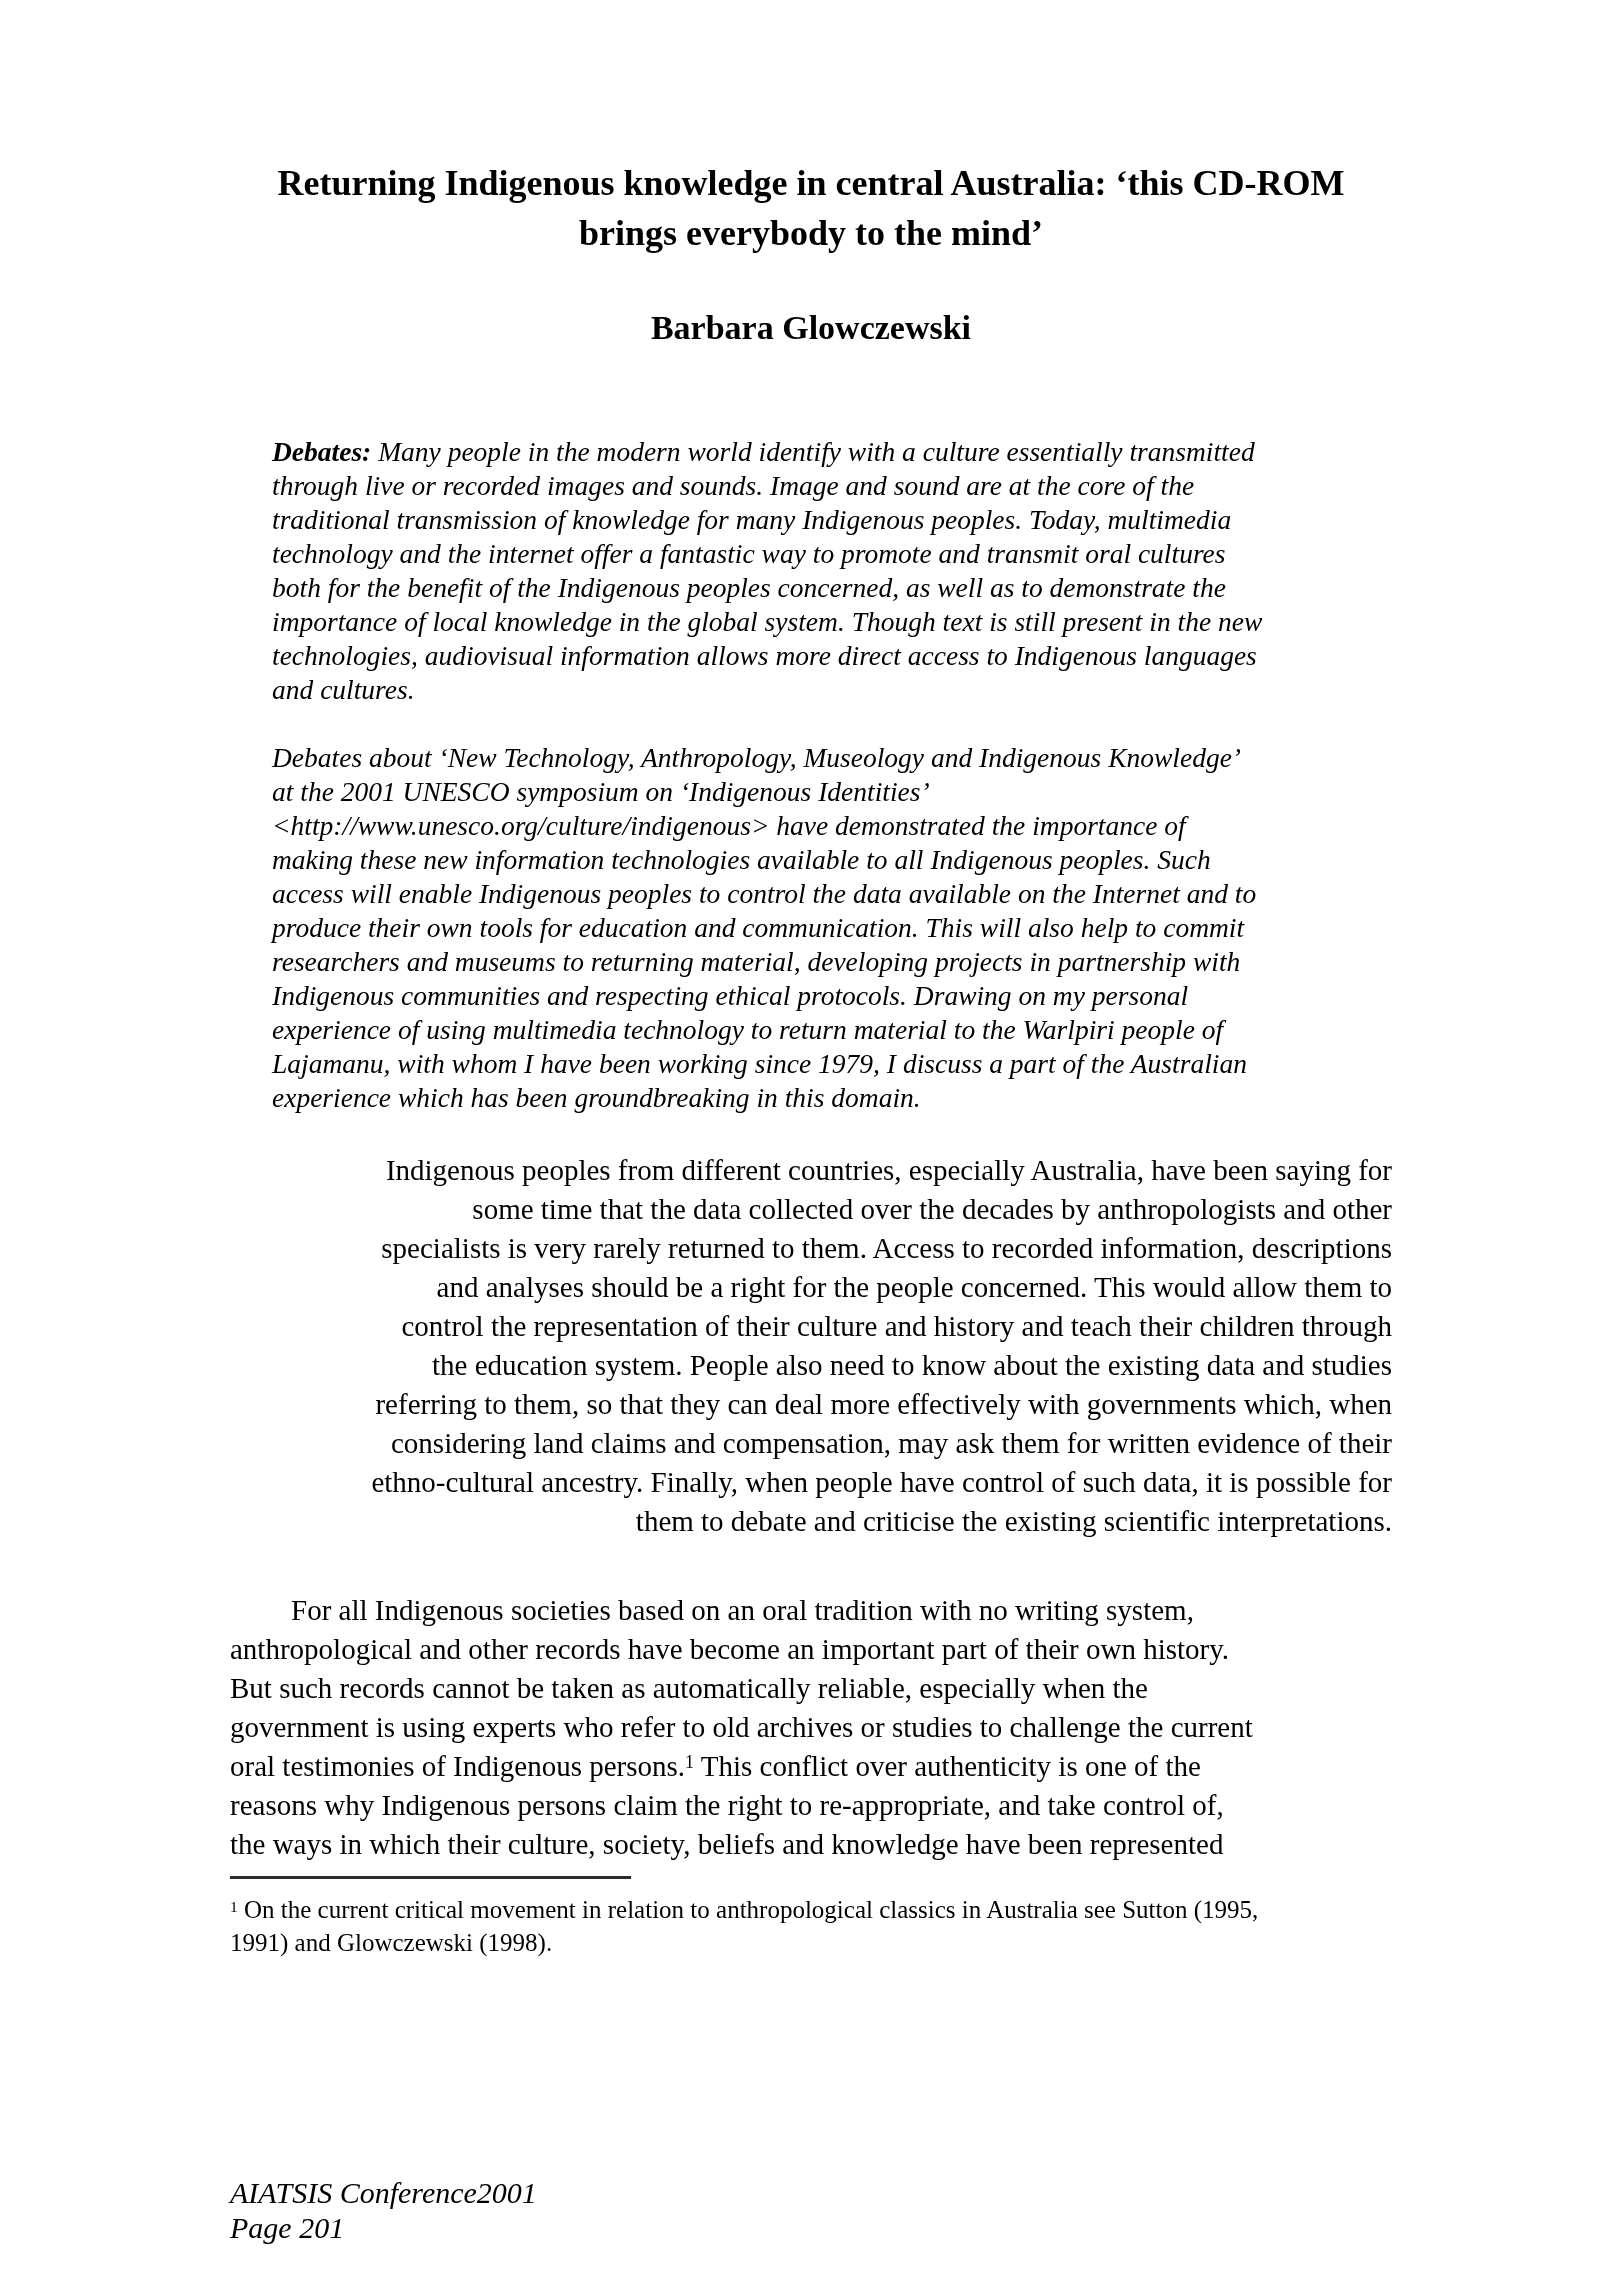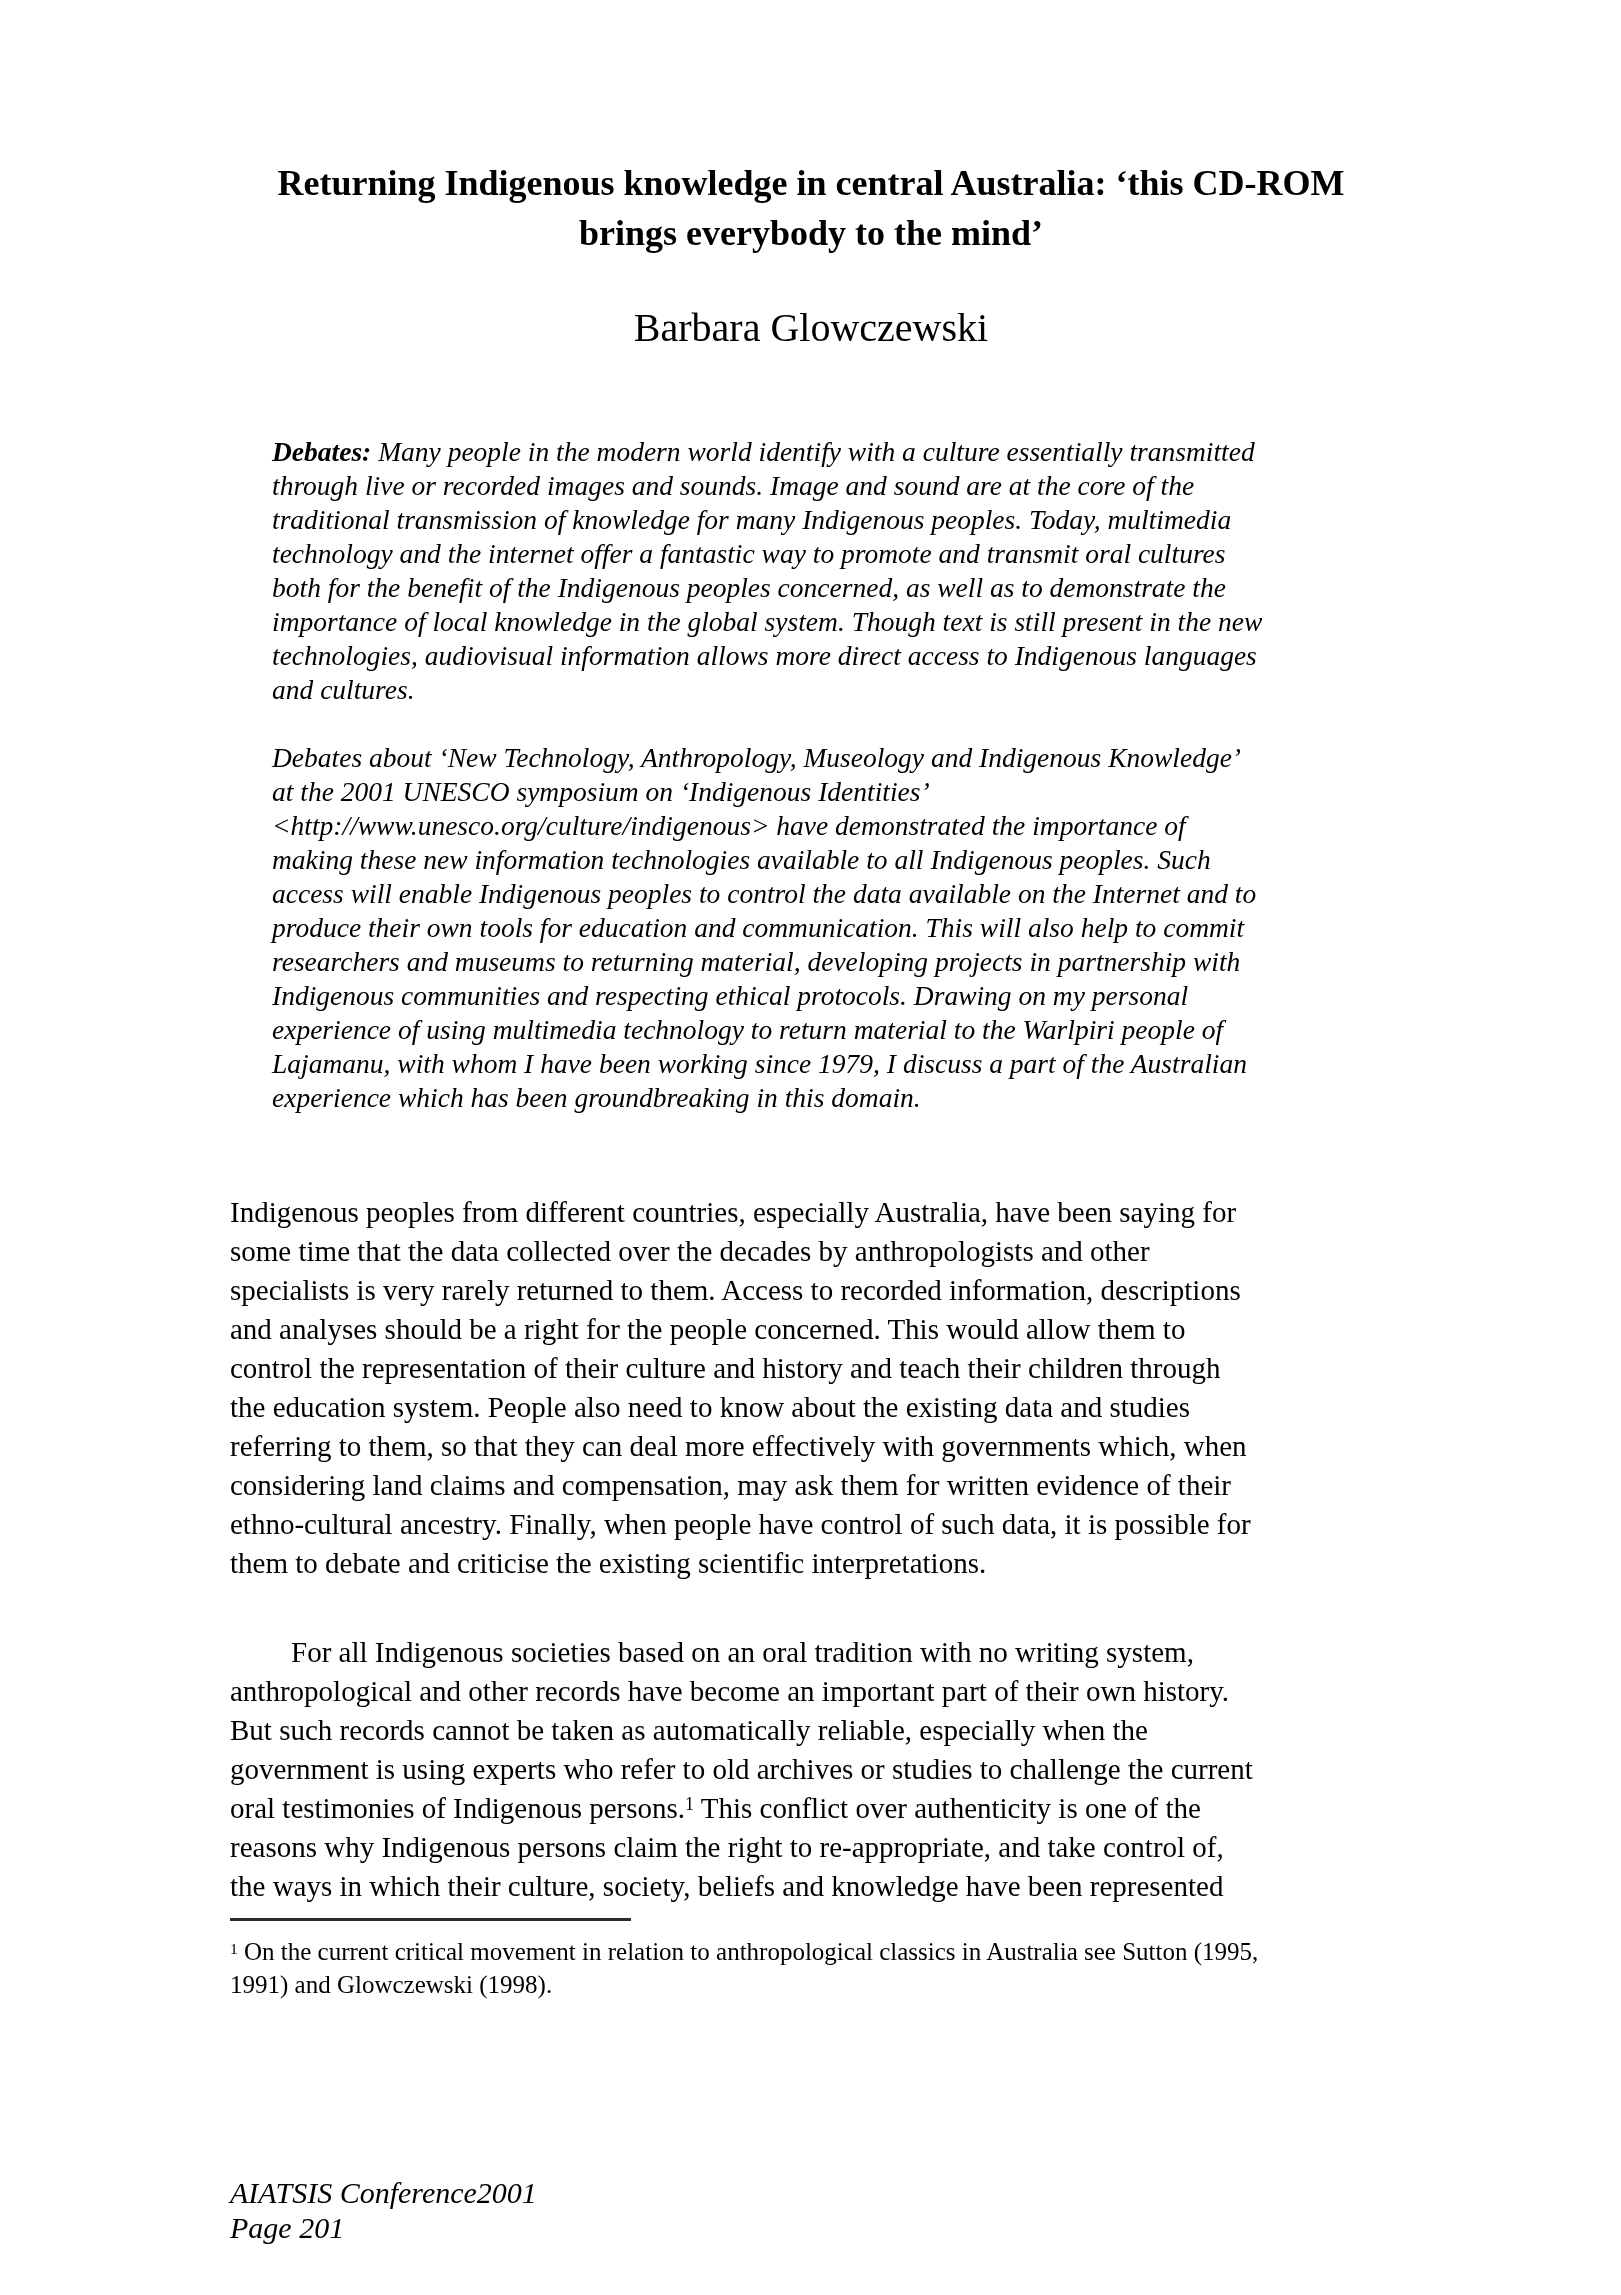--- a/index.html
+++ b/index.html
@@ -21,23 +21,23 @@
   }
   .paper-title {
     margin: 0;
     font-size: 36px;
     line-height: 50px;
     font-weight: bold;
     white-space: pre-line;
   }
   .author {
     margin-top: 51px;
-    font-size: 40px;
+    font-size: 34px;
     line-height: 37px;
-    font-weight: normal;
+    font-weight: bold;
   }
   .affiliation {
     margin-top: 27.5px;
     font-size: 31px;
     line-height: 37px;
     white-space: pre-line;
   }
   .main {
     padding: 0 230px;
   }
@@ -54,21 +54,22 @@
   .abstract .label {
     font-weight: bold;
   }
   .bodytext p {
     margin: 0;
     font-size: 29px;
     line-height: 39px;
     white-space: pre-line;
   }
   .bodytext p.p1 {
-    margin-top: 78px;
+    margin-top: 36px;
+    text-align: right;
   }
   .bodytext p.p2 {
     margin-top: 50px;
     text-indent: 61px;
   }
   sup.ref {
     font-size: 0.62em;
     line-height: 0;
     position: relative;
     top: -0.45em;

